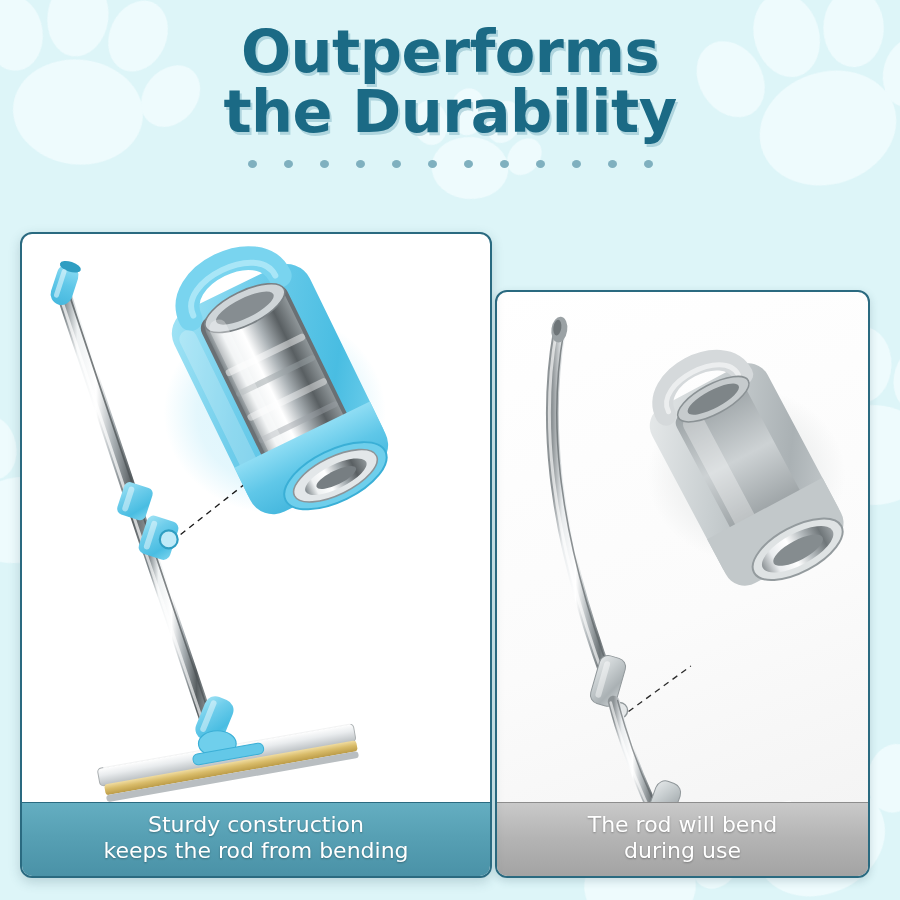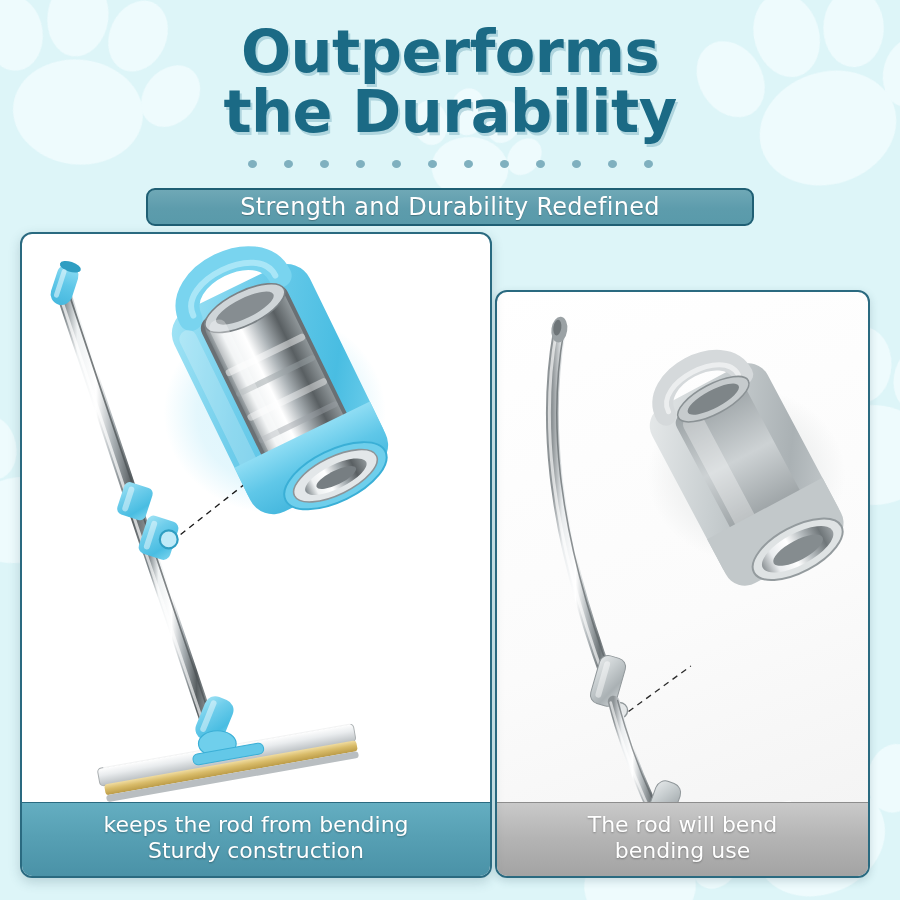--- a/index.html
+++ b/index.html
@@ -139,21 +139,20 @@
       <i style="background: rgb(127, 176, 191);"></i>
       <i style="background: rgb(127, 176, 191);"></i>
       <i style="background: rgb(127, 176, 191);"></i>
       <i style="background: rgb(127, 176, 191);"></i>
       <i style="background: rgb(127, 176, 191);"></i>
       <i style="background: rgb(127, 176, 191);"></i>
       <i style="background: rgb(127, 176, 191);"></i>
       <i style="background: rgb(127, 176, 191);"></i>
     </div>
 
-  <div class="subbanner">Strength and Durability Redefined</div>
 
   <div class="panel panel-right">
     <svg class="panel-art" viewBox="0 0 375 588" preserveAspectRatio="xMidYMid slice">
       <defs>
         <linearGradient id="gchrome" x1="0" y1="0" x2="1" y2="0">
           <stop offset="0%" stop-color="#8d9396"></stop>
           <stop offset="18%" stop-color="#e9ecee"></stop>
           <stop offset="42%" stop-color="#ffffff"></stop>
           <stop offset="62%" stop-color="#b7bdc0"></stop>
           <stop offset="85%" stop-color="#6f7679"></stop>
@@ -230,21 +229,21 @@
         <g transform="rotate(20 166 524)">
           <rect x="153" y="494" width="26" height="40" rx="10" fill="url(#gbody)" stroke="#90979a" stroke-width="1"></rect>
         </g>
         <ellipse cx="171" cy="534" rx="17" ry="12" fill="#c3c9cb" stroke="#9aa0a3" stroke-width="1"></ellipse>
         <rect x="150" y="539" width="66" height="9" rx="4" fill="#c9ced0" stroke="#a4aaac" stroke-width="1" transform="rotate(-9 183 543)"></rect>
       </g>
     </svg>
 
     <div class="cap cap-gray">
       <span>The rod will bend</span>
-      <span>bending use</span>
+      <span>during use</span>
     </div>
   </div>
 
   <div class="panel panel-left">
     <svg class="panel-art" viewBox="0 0 472 646" preserveAspectRatio="xMidYMid slice">
       <defs>
         <linearGradient id="bchrome" x1="0" y1="0" x2="1" y2="0">
           <stop offset="0%" stop-color="#7e868a"></stop>
           <stop offset="16%" stop-color="#eef1f2"></stop>
           <stop offset="38%" stop-color="#ffffff"></stop>
@@ -351,19 +350,19 @@
         <g transform="rotate(22 190 500)">
           <rect x="175" y="466" width="30" height="46" rx="11" fill="url(#bcyan)"></rect>
           <rect x="180" y="471" width="6" height="34" rx="3" fill="#ffffff" opacity=".45"></rect>
         </g>
         <ellipse cx="197" cy="514" rx="19" ry="13" fill="#6fcfec" stroke="#3aafd6" stroke-width="1.2"></ellipse>
         <rect x="172" y="519" width="72" height="11" rx="5" fill="#63c8e8" stroke="#3aafd6" stroke-width="1" transform="rotate(-10 208 524)"></rect>
       </g>
     </svg>
 
     <div class="cap cap-blue">
+      <span>Sturdy construction</span>
       <span>keeps the rod from  bending</span>
-      <span>Sturdy construction</span>
     </div>
   </div>
 
 
 </div>
 
 </body></html>

